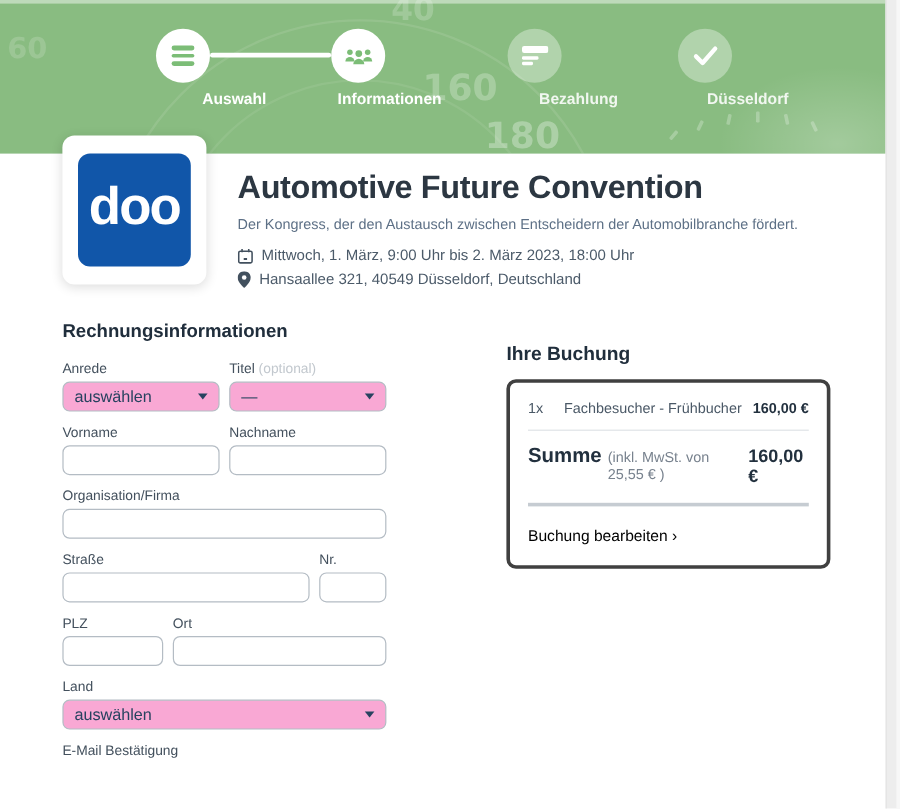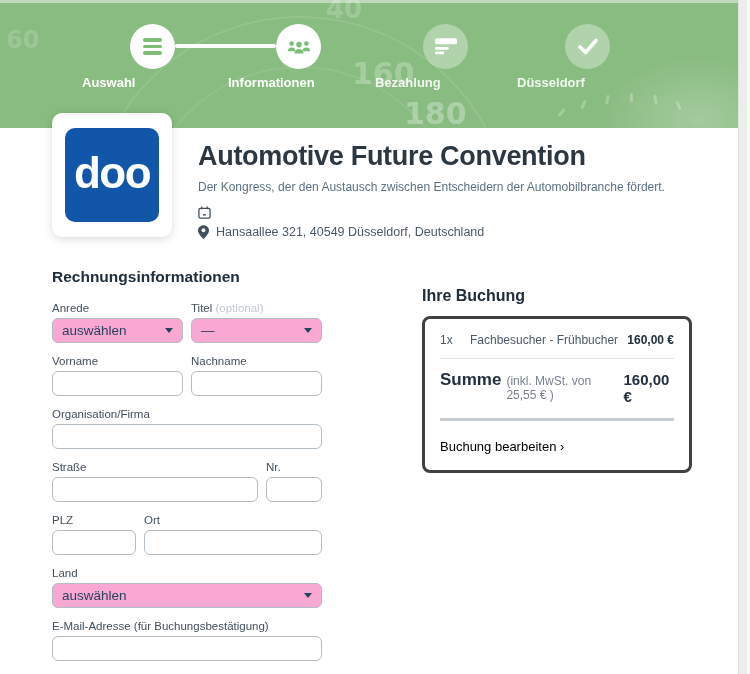--- a/index.html
+++ b/index.html
@@ -28,21 +28,21 @@
   .bgnum.n180 { left:404px; top:96px; font-size:30px; opacity:0.30; }
   .tick { position:absolute; width:2.5px; height:9px; background:rgba(255,255,255,0.25); border-radius:1px; }
 
   
   .step-circle { position:absolute; top:24px; width:45px; height:45px; border-radius:50%;
     display:flex; align-items:center; justify-content:center; cursor:pointer; }
   .step-circle.active { background:#ffffff; color:#7cbd77; }
   .step-circle.inactive { background:rgba(255,255,255,0.34); color:#ffffff; }
   .c1 { left:130px; } .c2 { left:276px; } .c3 { left:423px; } .c4 { left:565px; }
   .connector { position:absolute; left:175px; top:44px; width:101px; height:3.5px; background:#ffffff; border-radius:2px; }
-  .step-label { position:absolute; top:75px; width:140px; text-align:left;
+  .step-label { position:absolute; top:75px; width:140px; text-align:right;
     font-size:13px; font-weight:bold; color:#ffffff; }
   .l1 { left:82px; } .l2 { left:228px; } .l3 { left:375px; } .l4 { left:517px; }
   .step-label.inactive { color:rgba(255,255,255,0.88); }
   .menu-bars { display:flex; flex-direction:column; gap:3px; }
   .menu-bars i { display:block; width:19px; height:3.5px; border-radius:2px; background:currentColor; }
 
   
   .logo-card { position:absolute; left:52px; top:113px; width:120px; height:124px; background:#ffffff;
     border-radius:10px; box-shadow:0 2px 10px rgba(0,0,0,0.14); }
   .logo-blue { position:absolute; left:13px; top:15px; width:94px; height:94px; background:#1156a9;
@@ -158,20 +158,21 @@
   <div class="event-info">
     <div class="ev-title">Automotive Future Convention</div>
     <div class="ev-sub">Der Kongress, der den Austausch zwischen Entscheidern der Automobilbranche fördert.</div>
     <div class="ev-meta">
       <svg width="13" height="13" viewBox="0 0 14 14">
         <rect x="1" y="2.5" width="12" height="10.5" rx="1.5" fill="none" stroke="currentColor" stroke-width="1.4"></rect>
         <line x1="4" y1="0.5" x2="4" y2="3.5" stroke="currentColor" stroke-width="1.4"></line>
         <line x1="10" y1="0.5" x2="10" y2="3.5" stroke="currentColor" stroke-width="1.4"></line>
         <line x1="5.5" y1="9.5" x2="8.5" y2="9.5" stroke="currentColor" stroke-width="1.6"></line>
       </svg>
+      <span>Mittwoch, 1. März, 9:00 Uhr bis 2. März 2023, 18:00 Uhr</span>
     </div>
     <div class="ev-meta">
       <svg width="11" height="14" viewBox="0 0 12 15">
         <path d="M6 0 C2.7 0 0 2.6 0 5.8 C0 10 6 15 6 15 S12 10 12 5.8 C12 2.6 9.3 0 6 0 Z" fill="currentColor"></path>
         <circle cx="6" cy="5.6" r="2.1" fill="#ffffff"></circle>
       </svg>
       <span>Hansaallee 321, 40549 Düsseldorf, Deutschland</span>
     </div>
   </div>
 
@@ -238,26 +239,20 @@
     <div class="row">
       <div class="field w-full">
         <label>Land</label>
         <div class="select">
           <span class="val">auswählen</span>
           <span class="caret"></span>
         </div>
       </div>
     </div>
 
-    <div class="row">
-      <div class="field w-full">
-        <label>E-Mail-Adresse (für Buchungsbestätigung)</label>
-        <input class="txt" type="text" style="">
-      </div>
-    </div>
 
     <div class="row">
       <div class="field w-full">
         <label>E-Mail Bestätigung</label>
 
       </div>
     </div>
   </div>
 
   <div class="booking-col">

